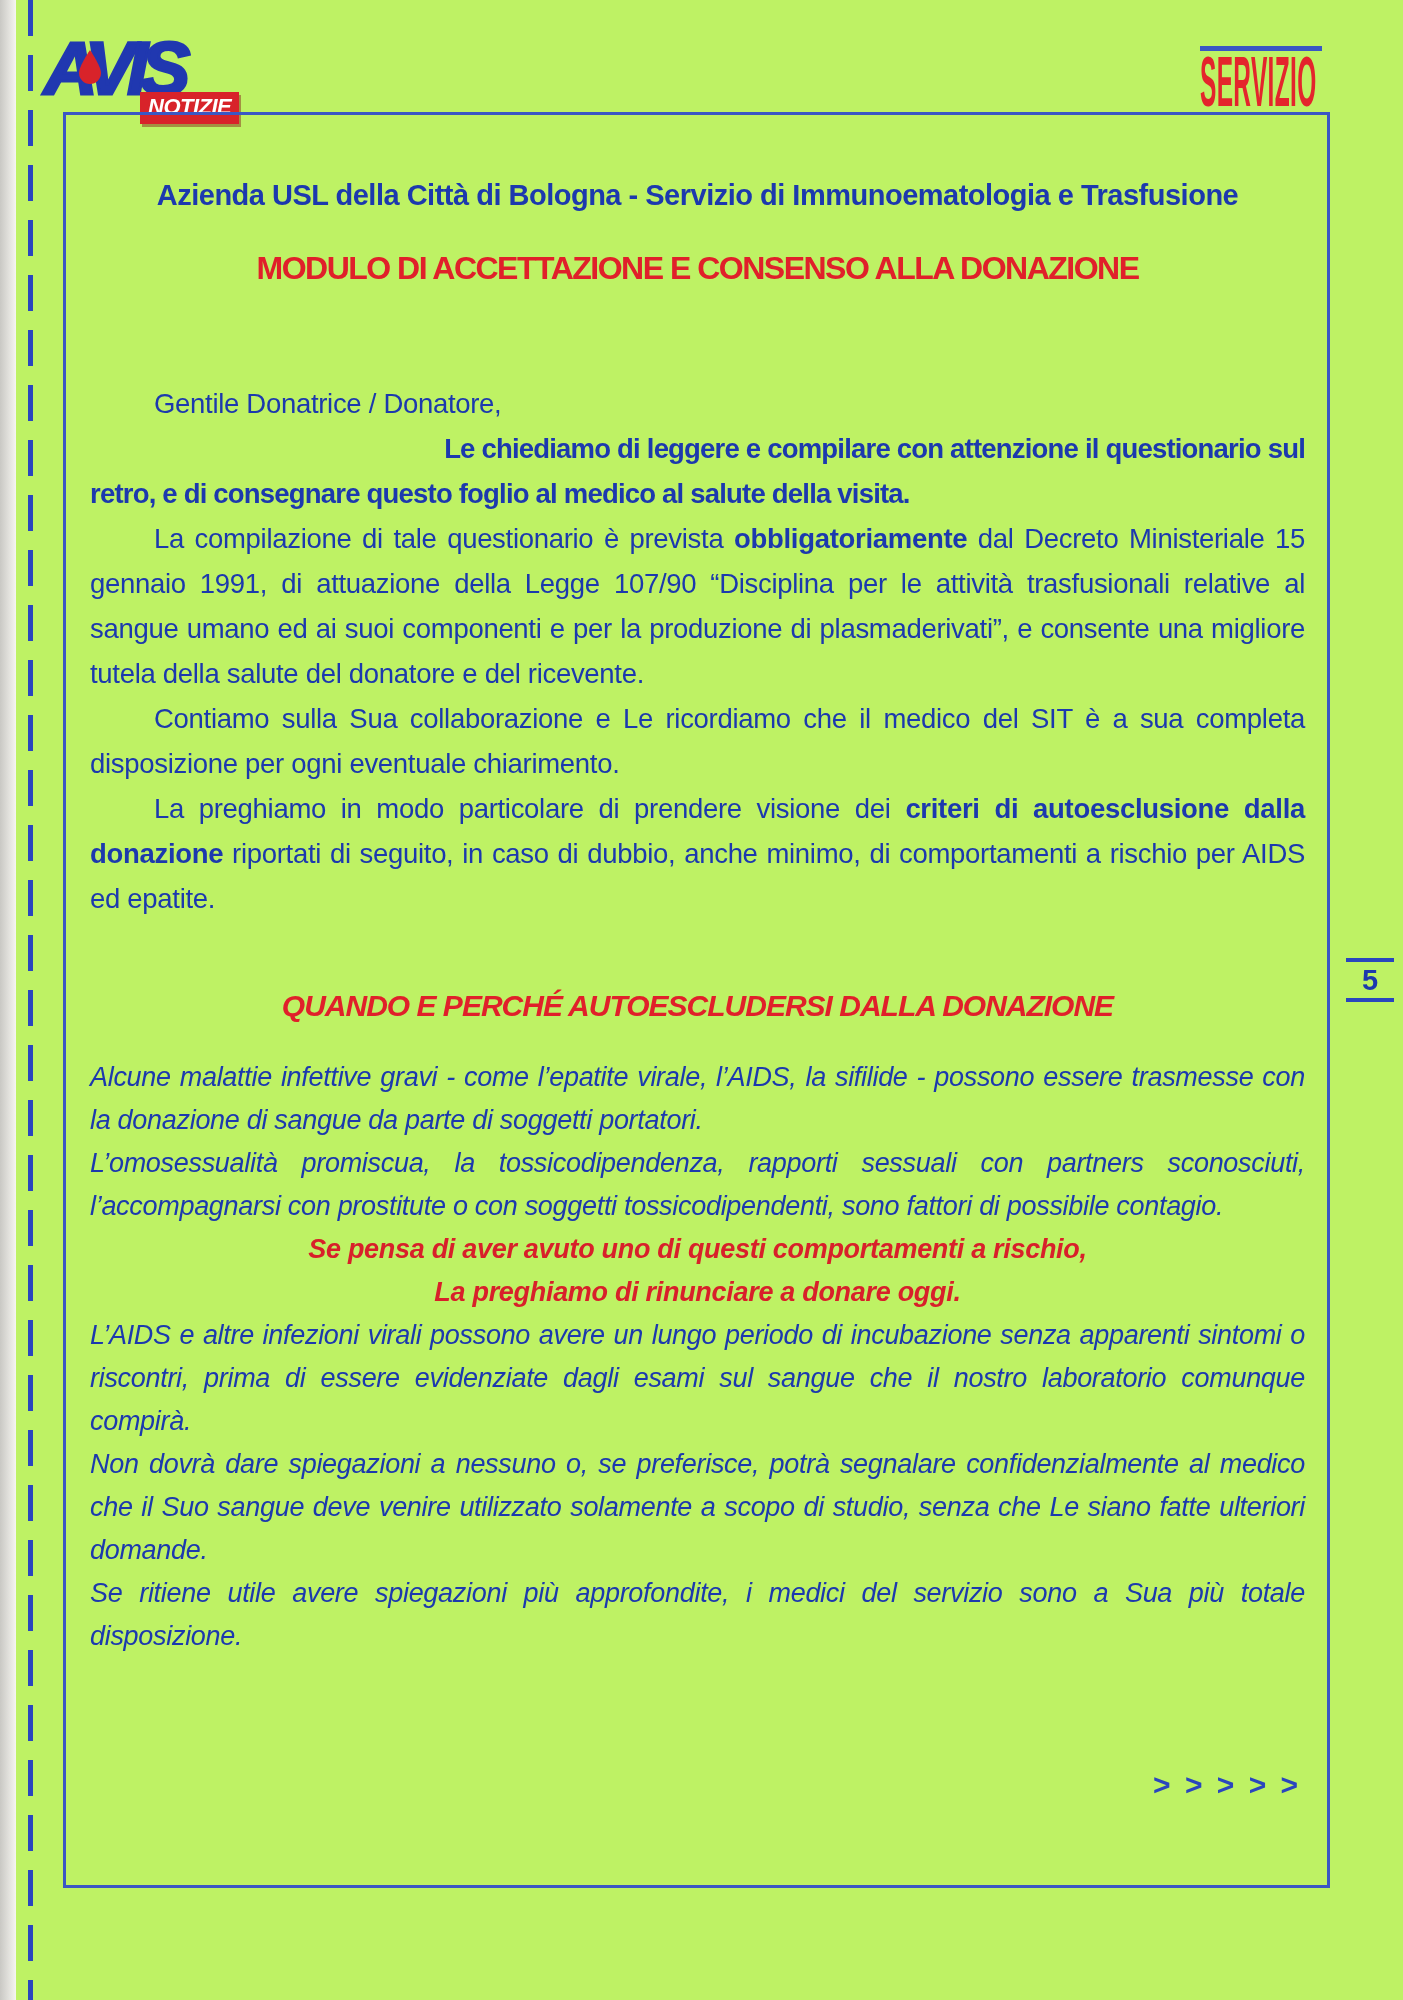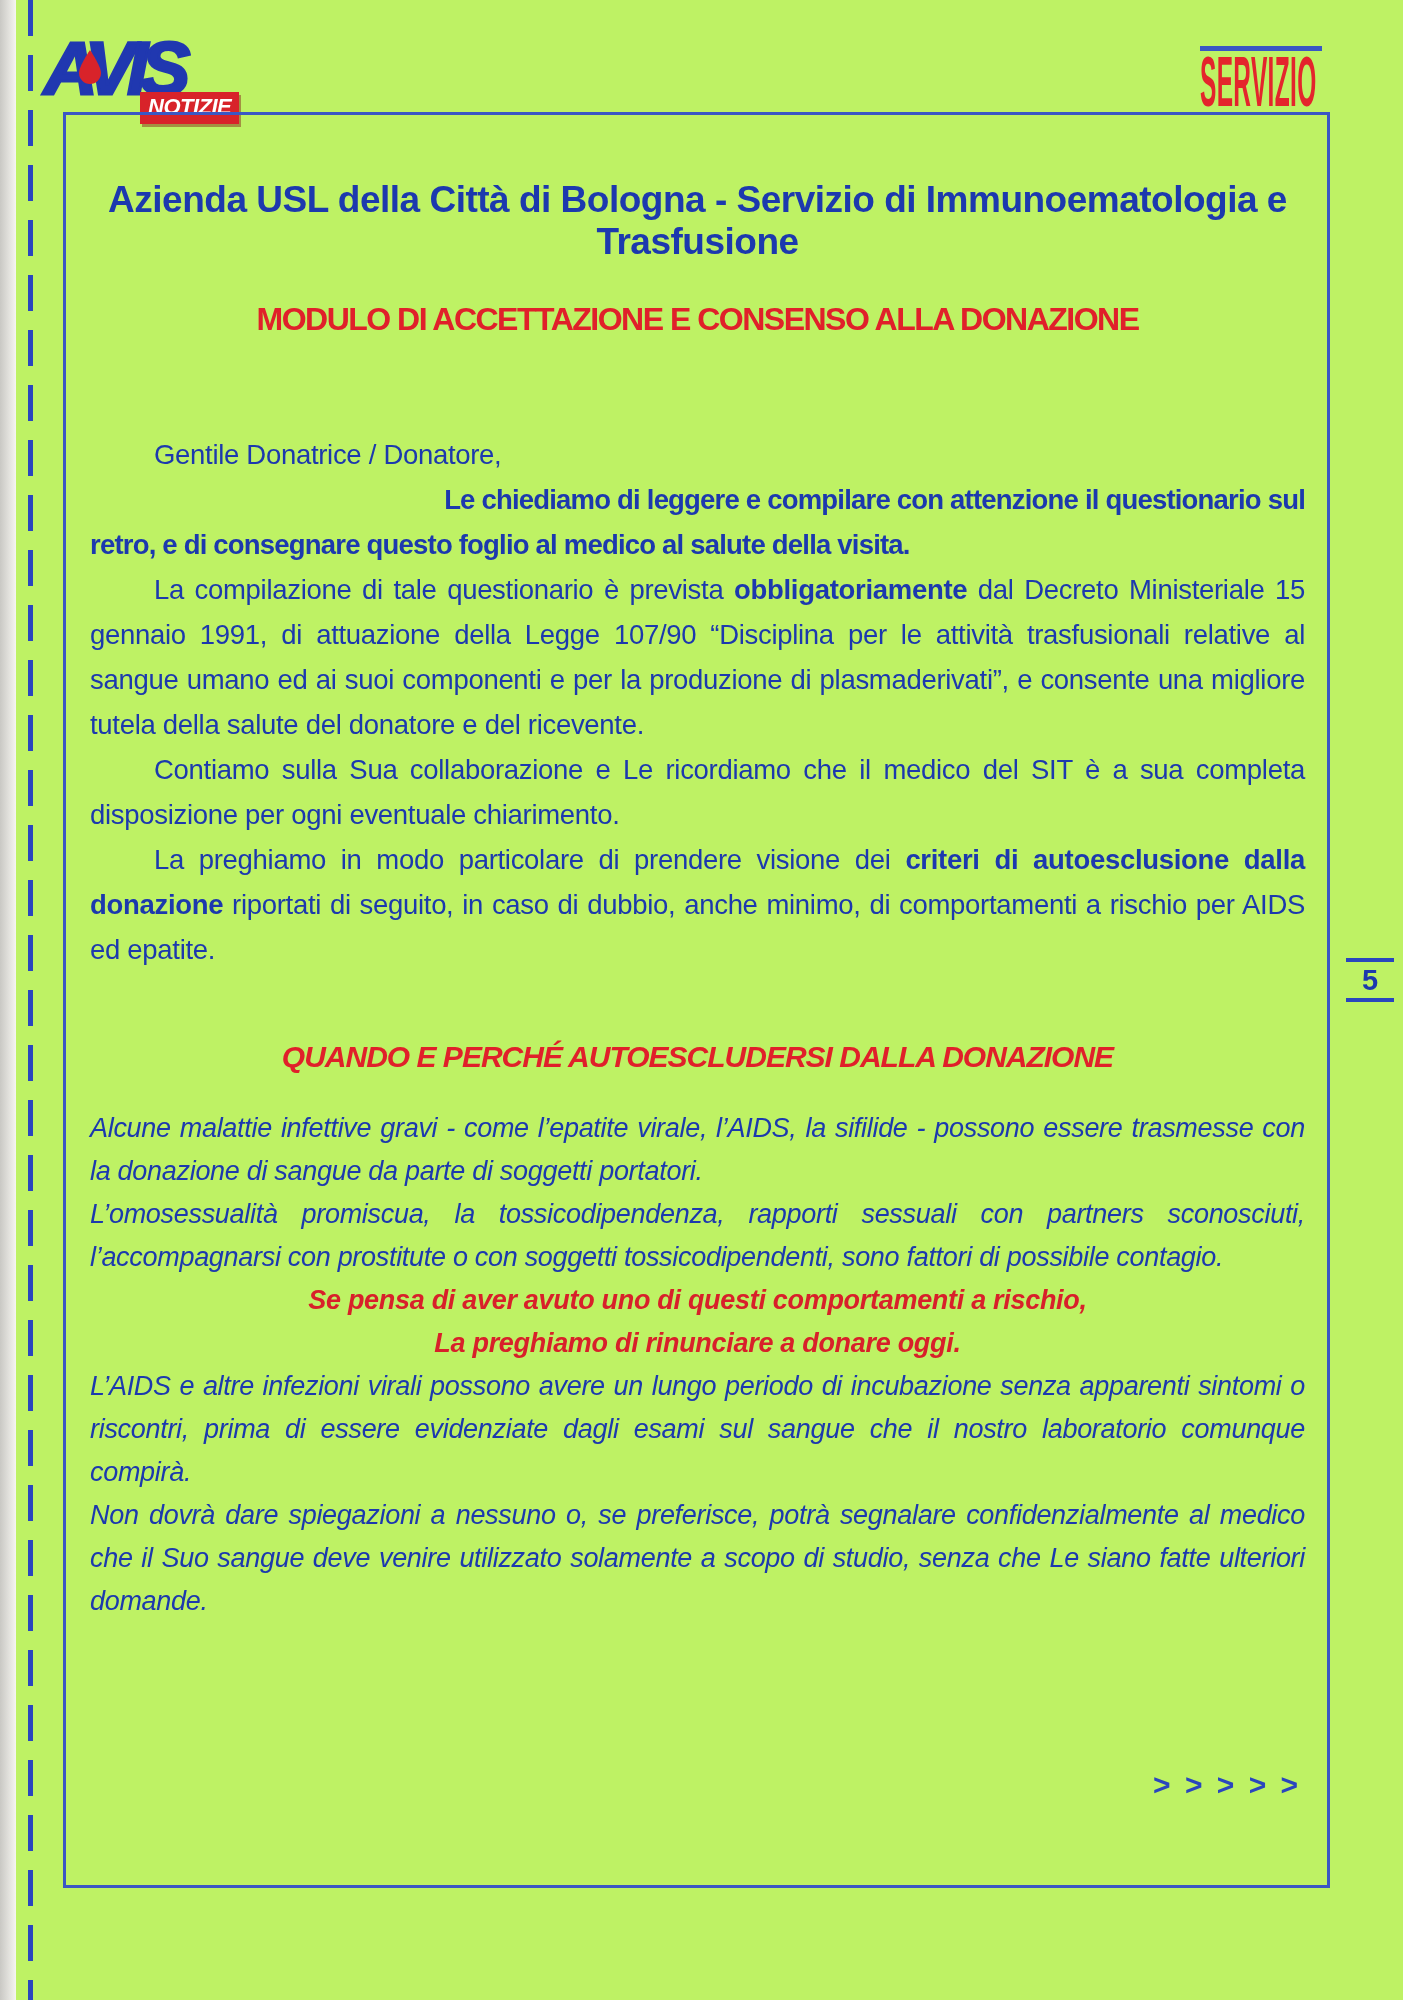--- a/index.html
+++ b/index.html
@@ -41,21 +41,21 @@
     line-height:62px; letter-spacing:1px;
   }
   
   .content-box {
     position:absolute; left:63px; top:112px; width:1267px; height:1776px;
     border:3px solid #3a57c4; box-sizing:border-box;
     padding:0 22px 0 24px;
   }
   .org-line {
     margin-top:64px; text-align:center;
-    font-weight:bold; font-size:37px; color:#1c39ae; letter-spacing:-0.5px;
+    font-weight:bold; font-size:29px; color:#1c39ae; letter-spacing:-0.5px;
   }
   .doc-title {
     margin-top:38px; text-align:center;
     font-weight:bold; font-size:32px; color:#e0202a; letter-spacing:-1.5px;
   }
   .letter {
     margin-top:94px; font-size:27.5px; line-height:45px;
     color:#1c39ae; letter-spacing:-0.3px;
   }
   .salutation { padding-left:64px; }
@@ -124,20 +124,21 @@
 
     <h2 class="exclusion-heading">QUANDO E PERCHÉ AUTOESCLUDERSI DALLA DONAZIONE</h2>
 
     <div class="selfex">
       <p>Alcune malattie infettive gravi - come l’epatite virale, l’AIDS, la sifilide - possono essere trasmesse con la donazione di sangue da parte di soggetti portatori.</p>
       <p>L’omosessualità promiscua, la tossicodipendenza, rapporti sessuali con partners sconosciuti, l’accompagnarsi con prostitute o con soggetti tossicodipendenti, sono fattori di possibile contagio.</p>
       <p class="warning">Se pensa di aver avuto uno di questi comportamenti a rischio,</p>
       <p class="warning">La preghiamo di rinunciare a donare oggi.</p>
       <p>L’AIDS e altre infezioni virali possono avere un lungo periodo di incubazione senza apparenti sintomi o riscontri, prima di essere evidenziate dagli esami sul sangue che il nostro laboratorio comunque compirà.</p>
       <p>Non dovrà dare spiegazioni a nessuno o, se preferisce, potrà segnalare confidenzialmente al medico che il Suo sangue deve venire utilizzato solamente a scopo di studio, senza che Le siano fatte ulteriori domande.</p>
+      <p>Se ritiene utile avere spiegazioni più approfondite, i medici del servizio sono a Sua più totale disposizione.</p>
     </div>
 
   </div>
 
   <div class="page-num">
     <div class="rule"></div>
     <div class="num">5</div>
     <div class="rule"></div>
   </div>
 

